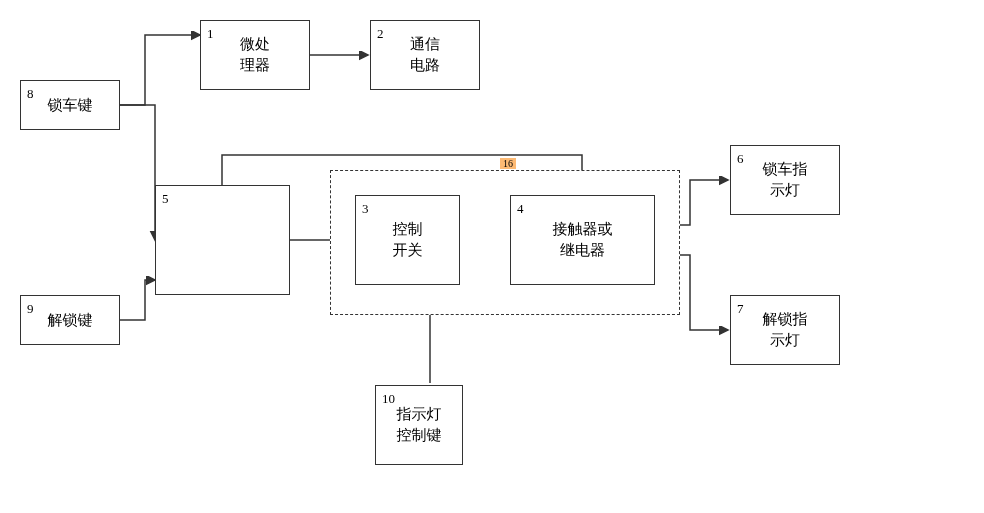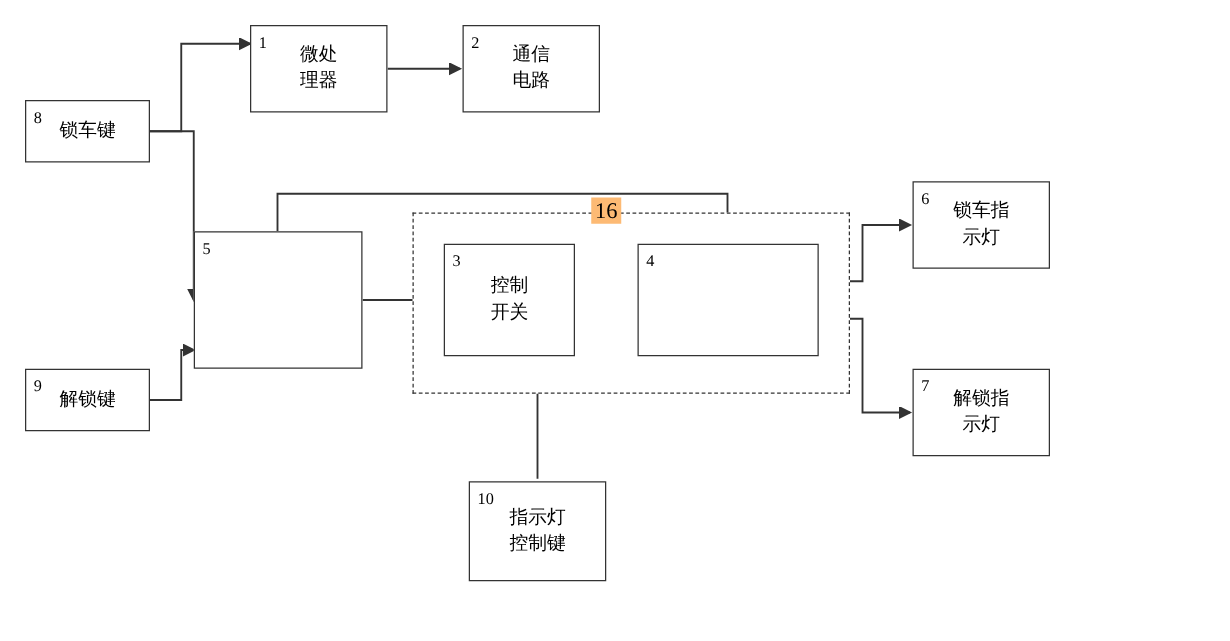--- a/index.html
+++ b/index.html
@@ -111,39 +111,40 @@
     <span>解锁键</span>
   </div>
 
   <div class="box" style="left:155px; top:185px; width:135px; height:110px;">
     <span class="label-num">5</span>
   </div>
 
   <div class="box-dashed" style="left:330px; top:170px; width:350px; height:145px;">
   </div>
 
-  <div style="position:absolute; left:473px; top:158px; font-size:18px; background:#fdba74; padding:0 3px;">16</div>
+  <div style="position:absolute; left:500px; top:158px; font-size:10px; background:#fdba74; padding:0 3px;">16</div>
 
   <div class="box" style="left:355px; top:195px; width:105px; height:90px;">
     <span class="label-num">3</span>
     <span>控制<br>开关</span>
   </div>
 
   <div class="box" style="left:510px; top:195px; width:145px; height:90px;">
     <span class="label-num">4</span>
+    <span>接触器或<br>继电器</span>
   </div>
 
   <div class="box" style="left:730px; top:145px; width:110px; height:70px;">
     <span class="label-num">6</span>
     <span>锁车指<br>示灯</span>
   </div>
 
   <div class="box" style="left:730px; top:295px; width:110px; height:70px;">
     <span class="label-num">7</span>
     <span>解锁指<br>示灯</span>
   </div>
 
-  <div class="box" style="left:375px; top:385px; width:110px; height:80px;">
+  <div class="box" style="left:375px; top:385px; width:88px; height:80px;">
     <span class="label-num">10</span>
     <span>指示灯<br>控制键</span>
   </div>
 
 </div>
 
 </body></html>

